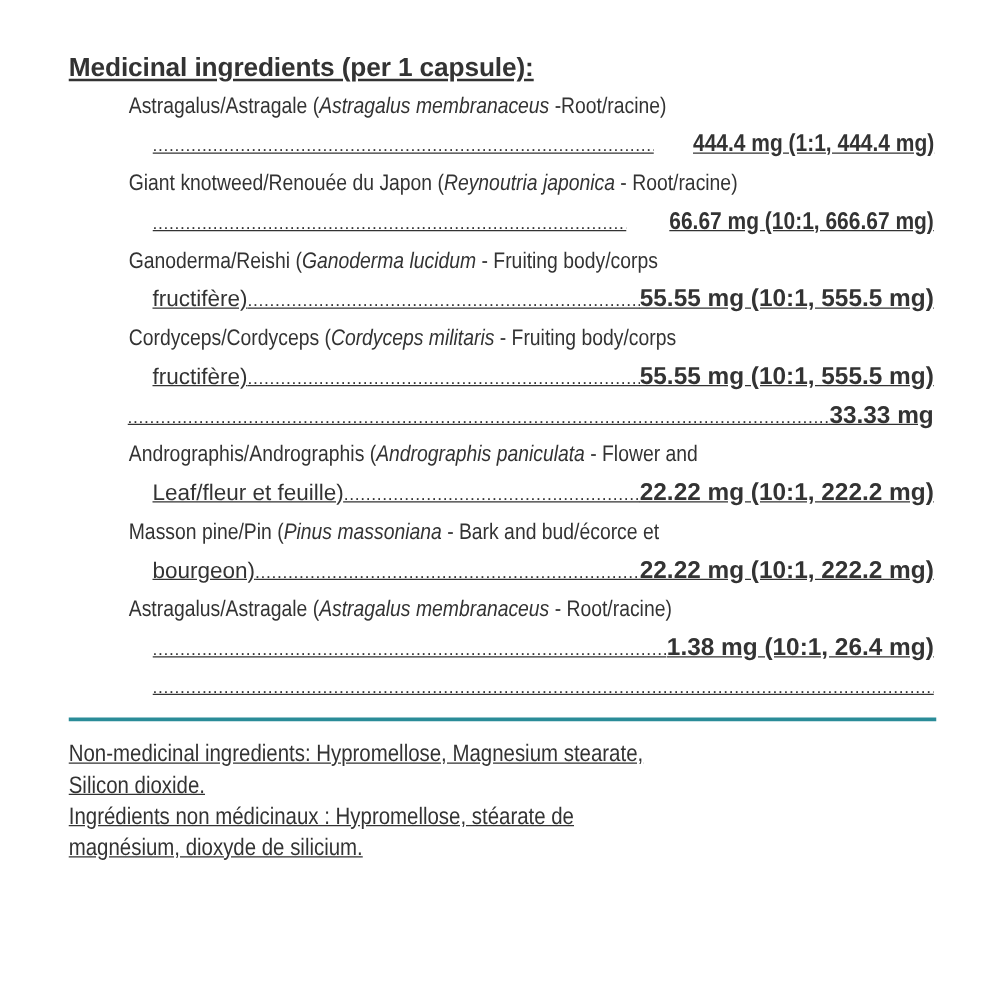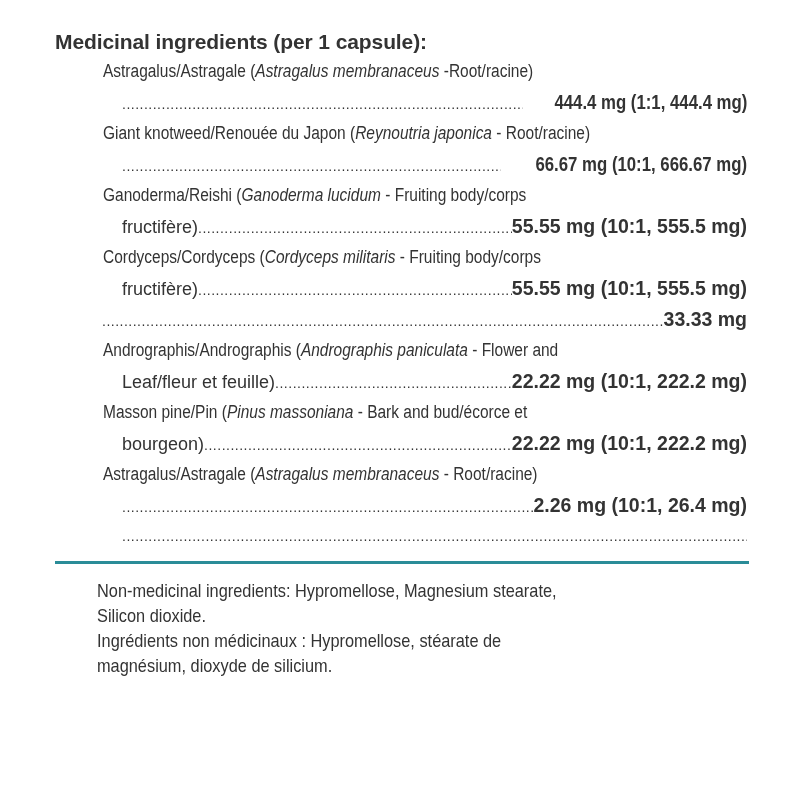--- a/index.html
+++ b/index.html
@@ -1,30 +1,30 @@
 <!DOCTYPE html>
 <html><head>
 <meta charset="utf-8">
 <style>
   html, body { margin:0; padding:0; background:#ffffff; }
   body { width:800px; height:800px; position:relative; overflow:hidden; color:#333333; }
-  .wrap { position:absolute; left:55px; top:28px; width:692px; }
+  .wrap { position:absolute; left:55px; top:41px; width:692px;text-decoration:underline; }
   .title { font-family:"Liberation Sans", sans-serif; font-weight:bold; font-size:21px; line-height:27px; color:#333; letter-spacing:-0.1px; }
   .rows { margin-top:1px; }
   .line { font-family:"Liberation Sans", sans-serif; font-size:18px; line-height:31px; height:31px; white-space:nowrap; color:#333; transform-origin:left center;margin-left:48px; }
   .cond { display:inline-block; transform:scaleX(0.86); transform-origin:left center; }
   .sub { display:flex; align-items:baseline; height:31px; line-height:31px; font-family:"Liberation Sans", sans-serif; font-size:18px; color:#333; white-space:nowrap; padding-left:20px;margin-left:47px; }
   .sub.noindent { padding-left:0; }
   .sub .lead { flex:0 0 auto; }
   .sub .dots { flex:1 1 auto; overflow:hidden; letter-spacing:0.5px; font-size:14px; color:#333; }
   .sub .dots::before { content:"........................................................................................................................................................................................................................"; }
   .sub .amt { flex:0 0 auto; font-weight:bold; font-size:19.5px; }
   i { font-style:italic; }
   .rule { height:3px; background:#2a8c98; margin-top:9px; width:694px; }
-  .nonmed { margin-top:14px; font-family:"Liberation Sans", sans-serif; font-size:19px; line-height:25px; color:#333;margin-left:42px; }
+  .nonmed { margin-top:14px; font-family:"Liberation Sans", sans-serif; font-size:19px; line-height:25px; color:#333; }
 </style>
 </head>
 <body>
 
 <div class="wrap">
   <div class="title">Medicinal ingredients (per 1 capsule):</div>
 
   <div class="rows">
 
     <div class="line"><span class="cond"><span>Astragalus/Astragale (</span><i>Astragalus membranaceus</i><span> -Root/racine)</span></span></div>
@@ -71,21 +71,21 @@
     <div class="sub">
         <span class="lead">bourgeon)</span>
         <span class="dots"></span>
         <span class="amt">22.22 mg (10:1, 222.2 mg)</span>
       </div>
 
     <div class="line"><span class="cond"><span>Astragalus/Astragale (</span><i>Astragalus membranaceus</i><span> - Root/racine)</span></span></div>
     <div class="sub">
         <span class="lead"></span>
         <span class="dots"></span>
-        <span class="amt">2.26 mg (10:1, 26.4 mg)</span>
+        <span class="amt">1.38 mg (10:1, 26.4 mg)</span>
       </div>
 
     <div class="sub">
         <span class="lead"></span>
         <span class="dots"></span>
       </div>
   </div>
 
   <div class="rule"></div>
 

